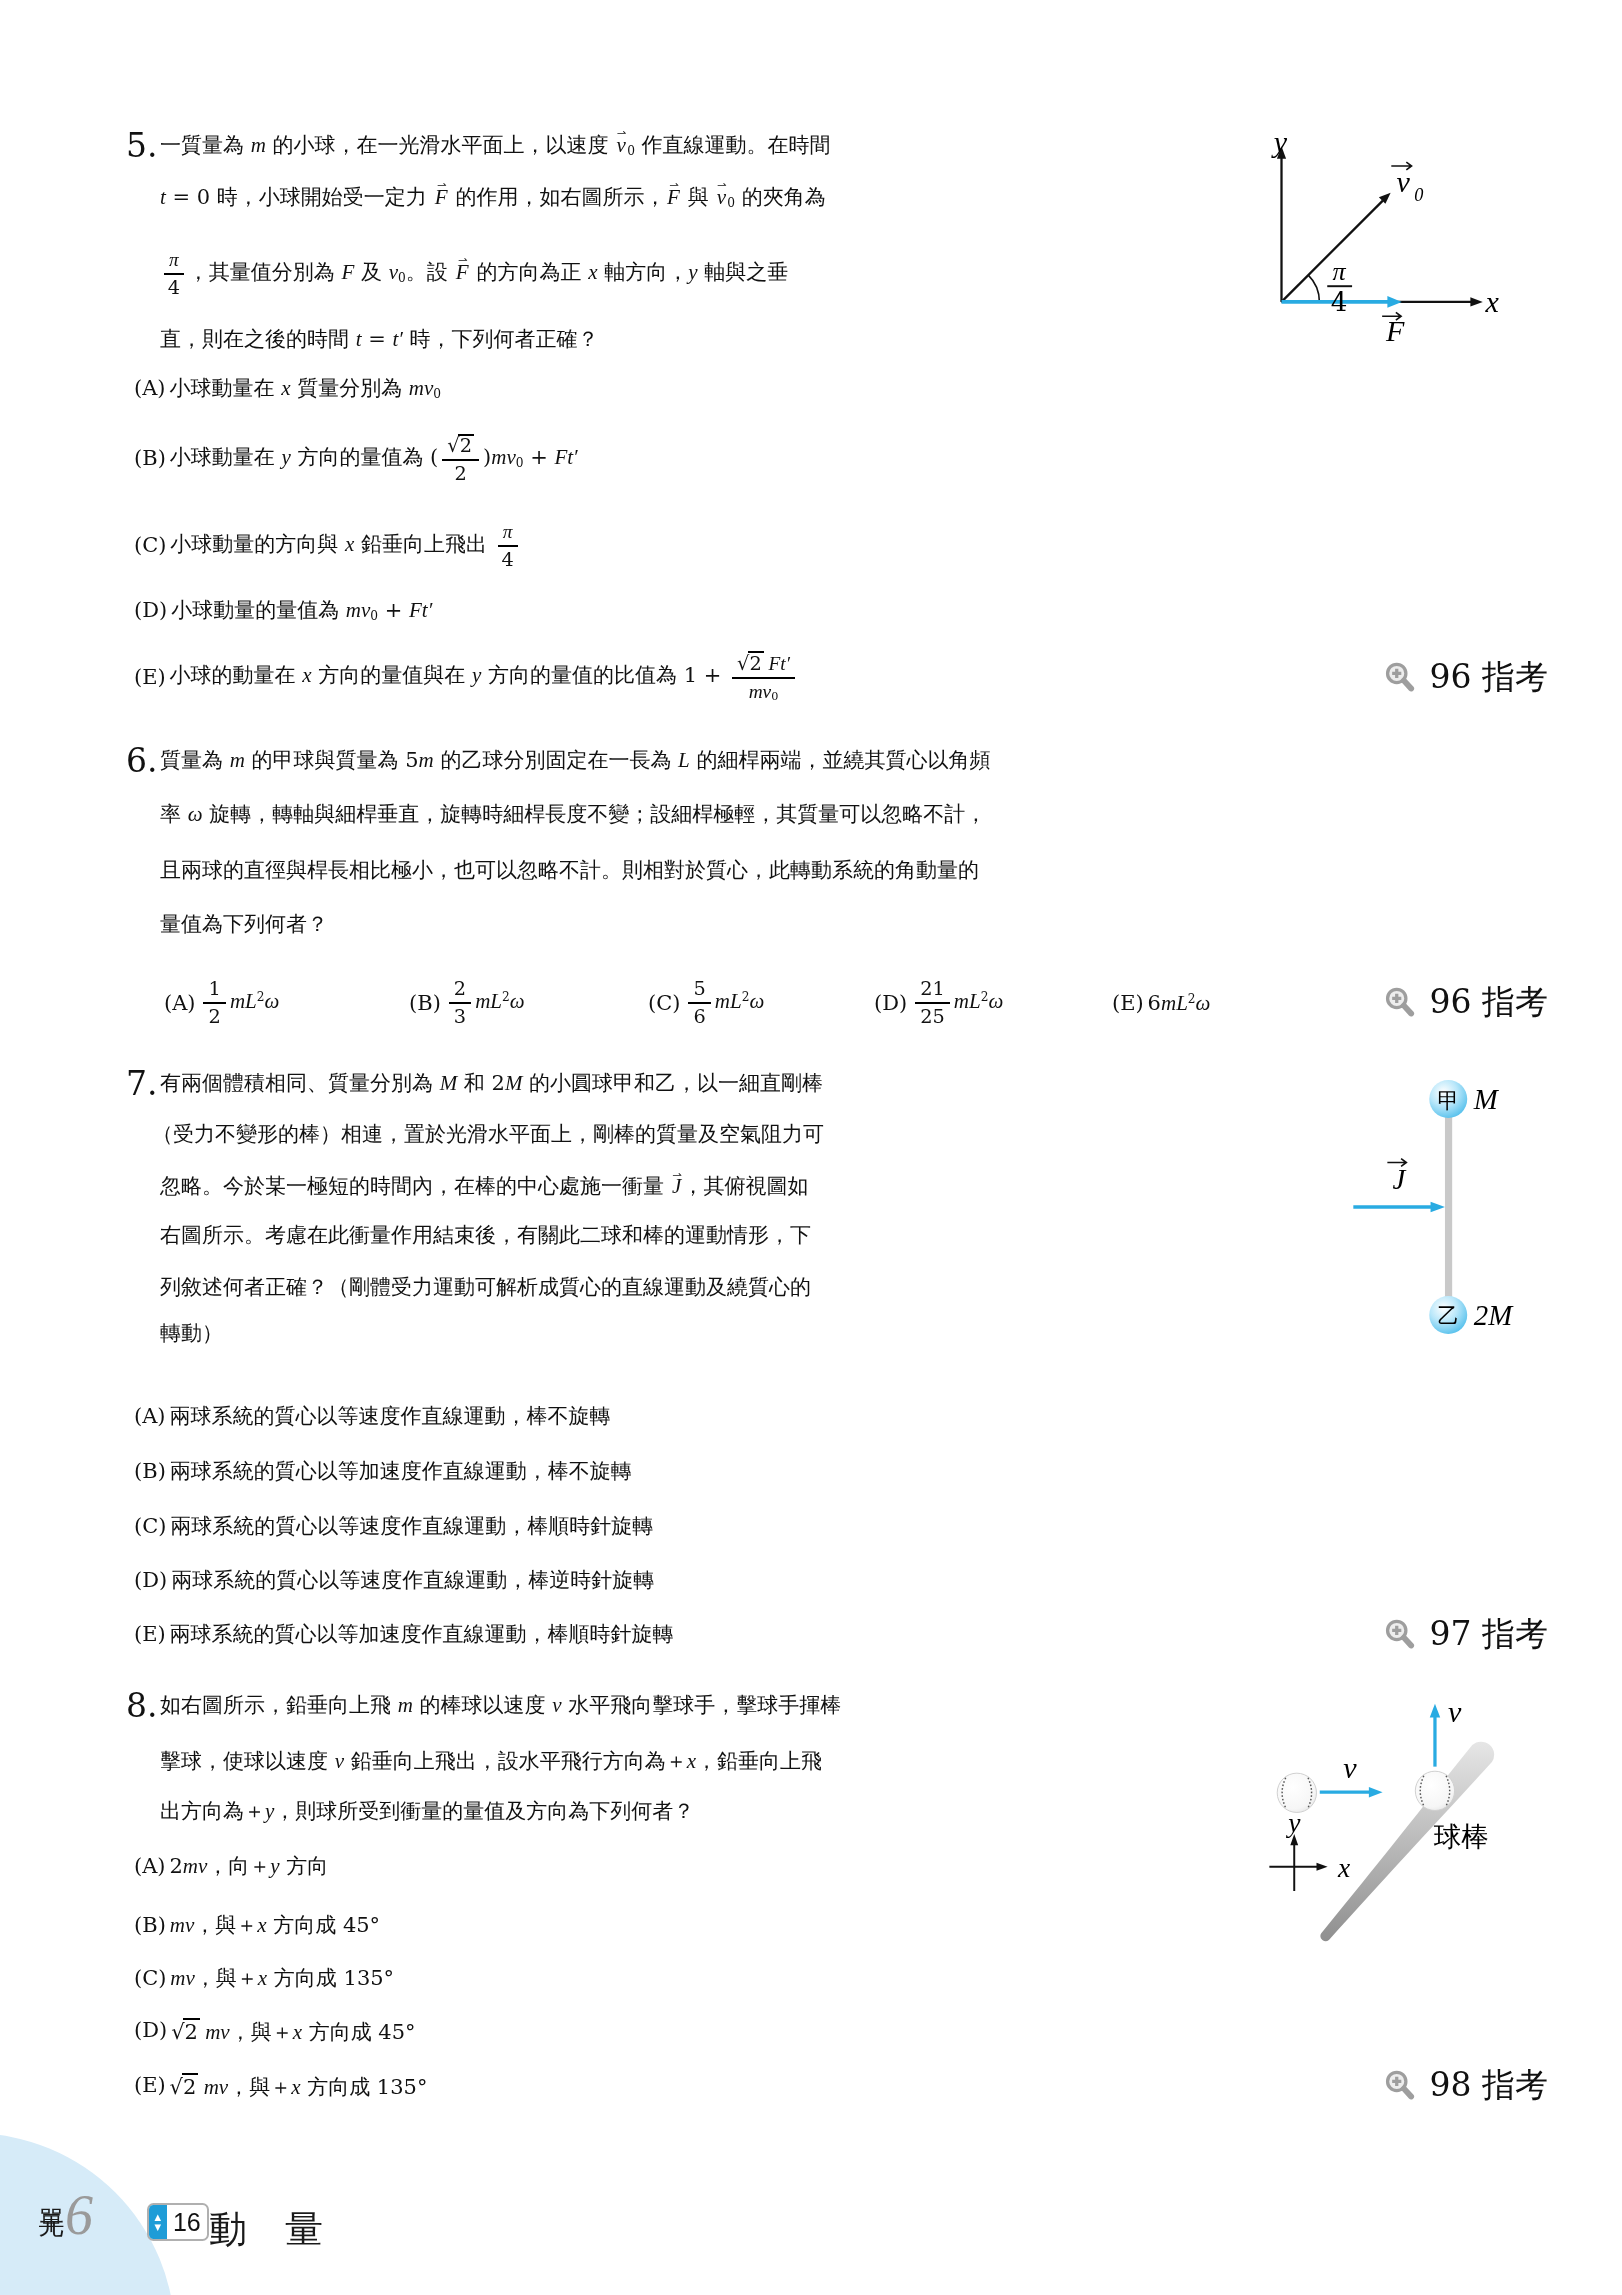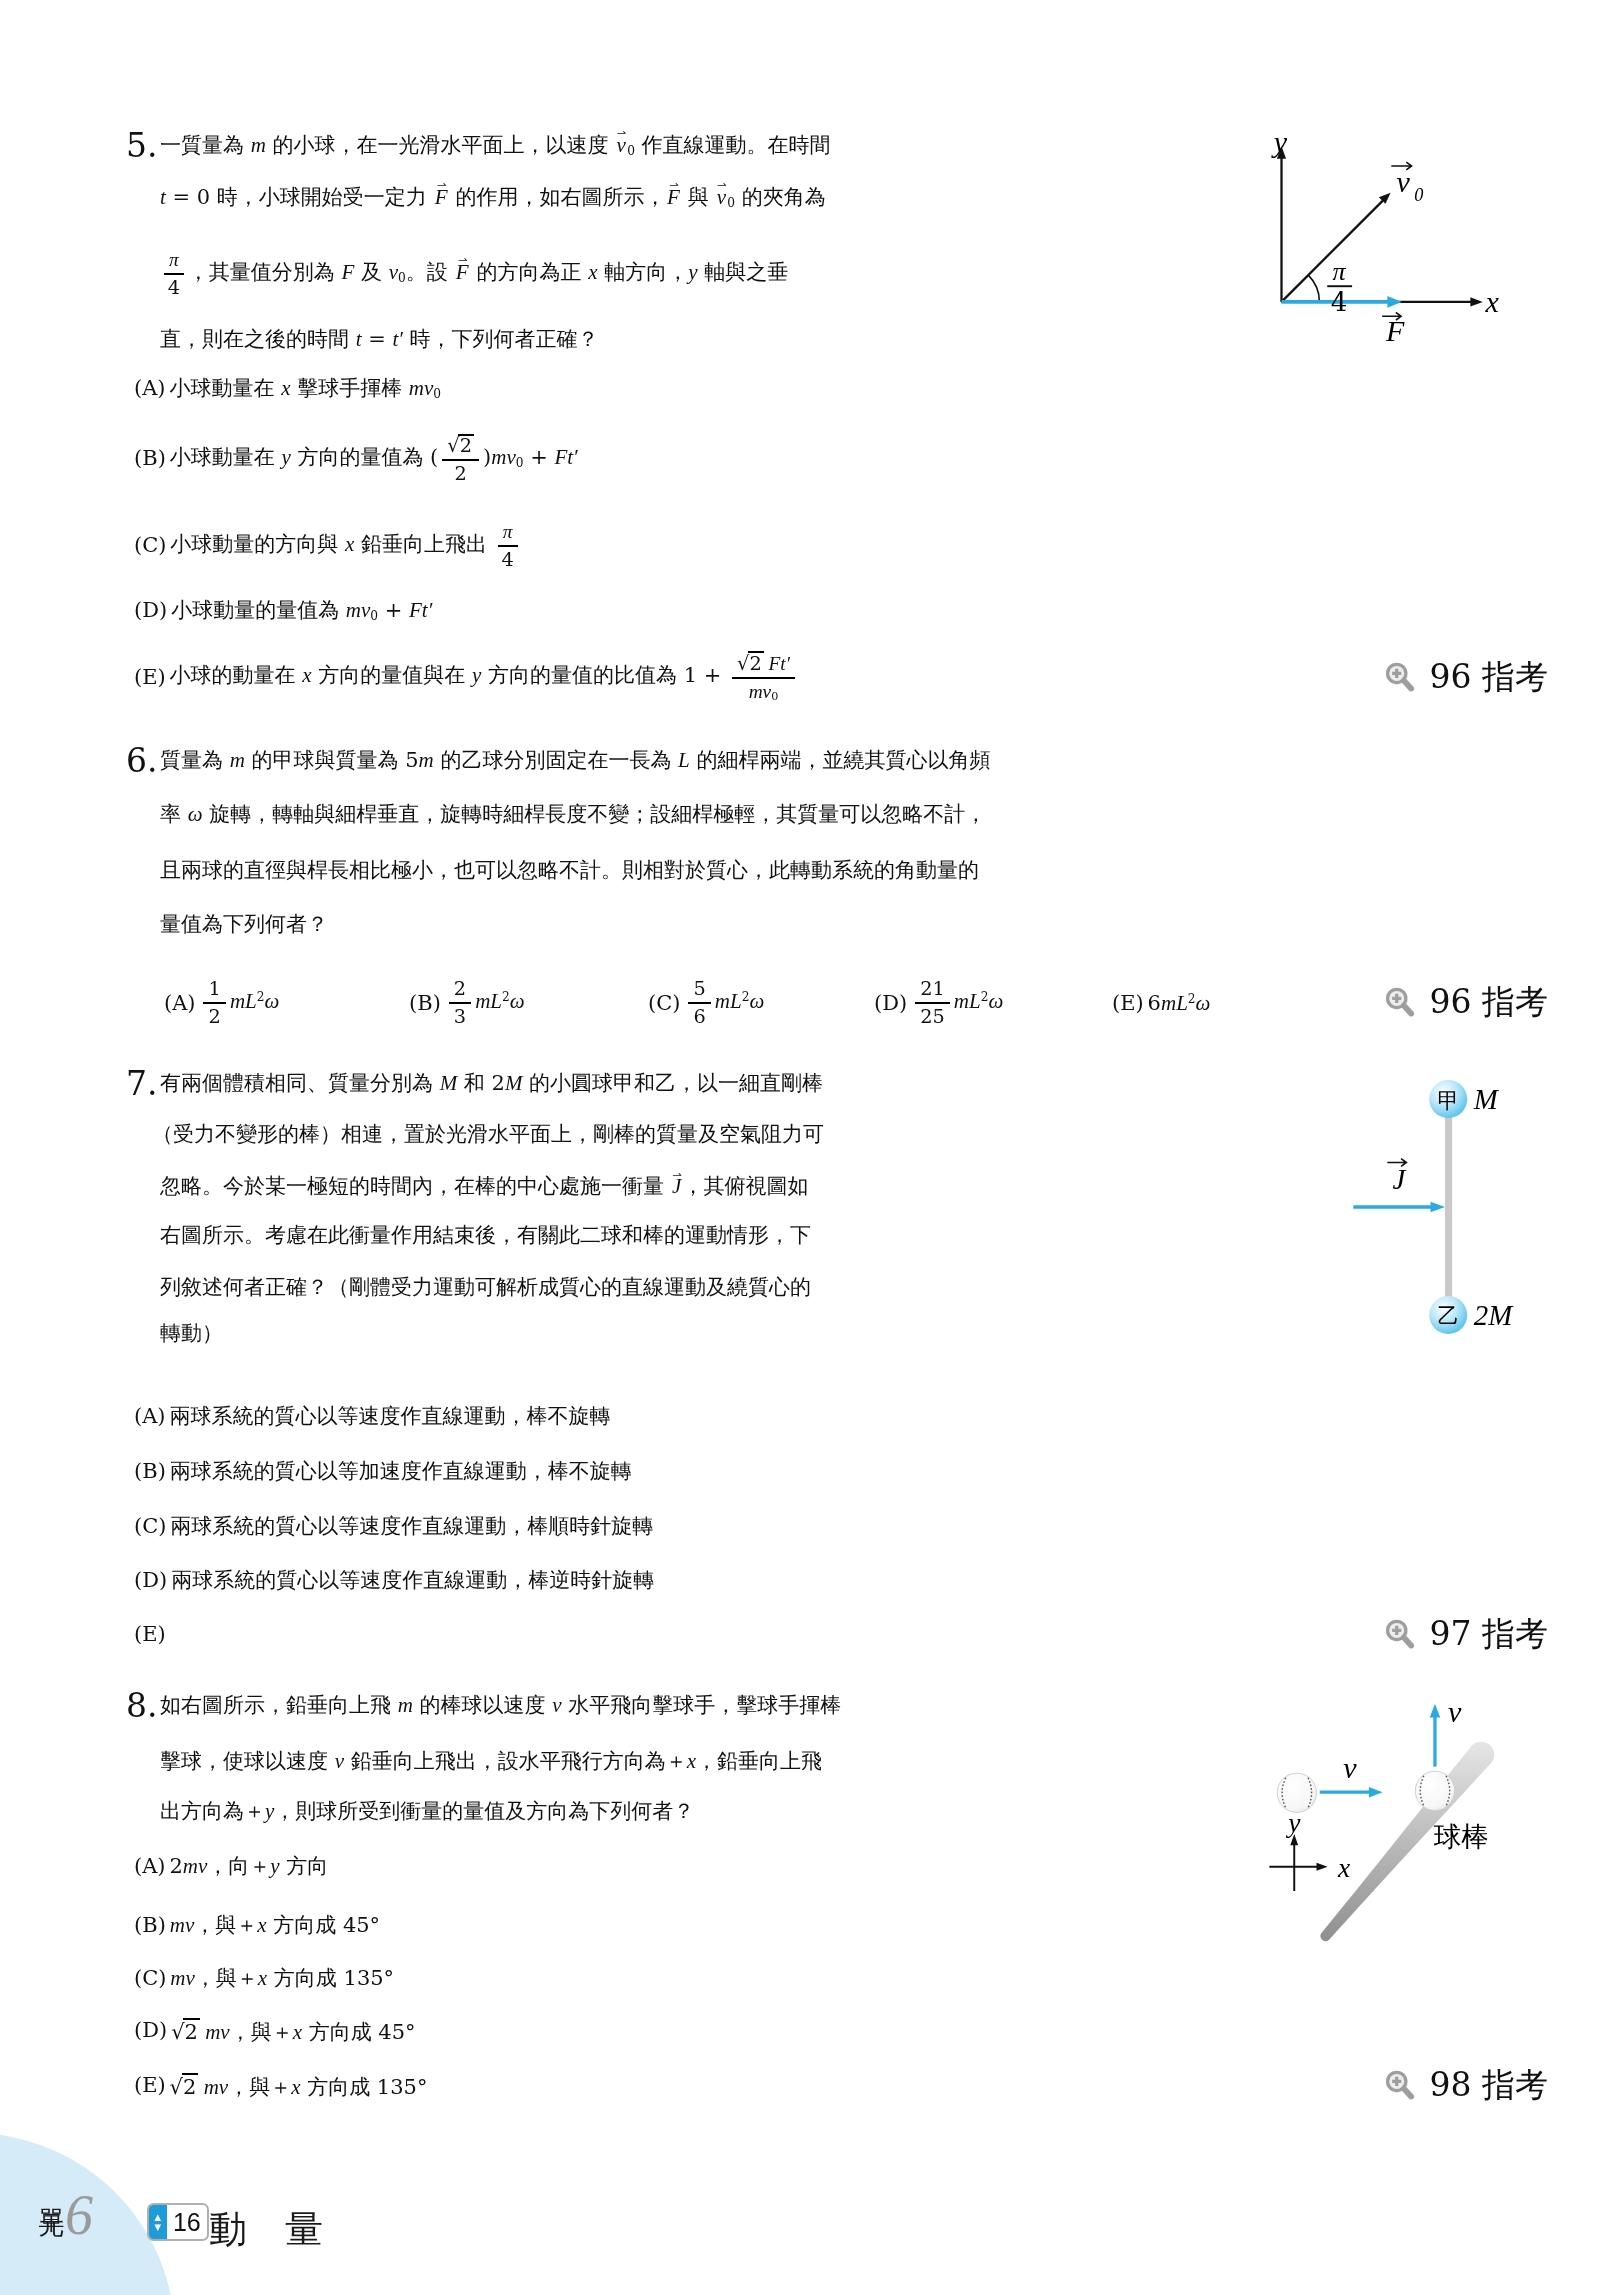--- a/index.html
+++ b/index.html
@@ -55,21 +55,21 @@
 <body>
 
 <div class="page">
 
   <div class="qnum" style="left:126px;top:116px">5.</div>
   <div class="line" style="left:160px;top:116px"><span class="segline"><span class="cn">一質量為 </span><span class="it">m</span><span class="cn"> 的小球，在一光滑水平面上，以速度 </span><span class="vec">v</span><span class="sb">0</span><span class="cn"> 作直線運動。在時間</span></span></div>
   <div class="line" style="left:160px;top:168px"><span class="segline"><span class="it">t</span><span class="cn"> = 0 時，小球開始受一定力 </span><span class="vec">F</span><span class="cn"> 的作用，如右圖所示，</span><span class="vec">F</span><span class="cn"> 與 </span><span class="vec">v</span><span class="sb">0</span><span class="cn"> 的夾角為</span></span></div>
   <div class="line h120" style="left:160px;top:234px"><span class="segline"><span class="frac"><span class="num"><span class="it">π</span></span><span class="den"><span class="cn">4</span></span></span><span class="cn">，其量值分別為 </span><span class="it">F</span><span class="cn"> 及 </span><span class="it">v</span><span class="sb">0</span><span class="cn">。設 </span><span class="vec">F</span><span class="cn"> 的方向為正 </span><span class="it">x</span><span class="cn"> 軸方向，</span><span class="it">y</span><span class="cn"> 軸與之垂</span></span></div>
   <div class="line" style="left:160px;top:310px"><span class="segline"><span class="cn">直，則在之後的時間 </span><span class="it">t</span><span class="cn"> = </span><span class="it">t′</span><span class="cn"> 時，下列何者正確？</span></span></div>
 
-  <div class="line" style="left:134px;top:359px"><span class="optlab">(A)</span><span class="segline"><span class="cn">小球動量在 </span><span class="it">x</span><span class="cn"> 擊球手揮棒 </span><span class="it">mv</span><span class="sb">0</span></span></div>
+  <div class="line" style="left:134px;top:359px"><span class="optlab">(A)</span><span class="segline"><span class="cn">小球動量在 </span><span class="it">x</span><span class="cn"> 質量分別為 </span><span class="it">mv</span><span class="sb">0</span></span></div>
   <div class="line h130" style="left:134px;top:416px"><span class="optlab">(B)</span><span class="segline"><span class="cn">小球動量在 </span><span class="it">y</span><span class="cn"> 方向的量值為 (</span><span class="frac"><span class="num"><span class="sqrt"><span class="rsign">√</span><span class="rad"><span class="cn">2</span></span></span></span><span class="den"><span class="cn">2</span></span></span><span class="cn">)</span><span class="it">mv</span><span class="sb">0</span><span class="cn"> + </span><span class="it">Ft′</span></span></div>
   <div class="line h120" style="left:134px;top:506px"><span class="optlab">(C)</span><span class="segline"><span class="cn">小球動量的方向與 </span><span class="it">x</span><span class="cn"> 鉛垂向上飛出 </span><span class="frac"><span class="num"><span class="it">π</span></span><span class="den"><span class="cn">4</span></span></span></span></div>
   <div class="line" style="left:134px;top:581px"><span class="optlab">(D)</span><span class="segline"><span class="cn">小球動量的量值為 </span><span class="it">mv</span><span class="sb">0</span><span class="cn"> + </span><span class="it">Ft′</span></span></div>
   <div class="line h150" style="left:134px;top:628px"><span class="optlab">(E)</span><span class="segline"><span class="cn">小球的動量在 </span><span class="it">x</span><span class="cn"> 方向的量值與在 </span><span class="it">y</span><span class="cn"> 方向的量值的比值為 1 + </span><span class="frac"><span class="num"><span class="sqrt"><span class="rsign">√</span><span class="rad"><span class="cn">2</span></span></span><span class="it"> Ft′</span></span><span class="den"><span class="it">mv</span><span class="sb">0</span></span></span></span></div>
 
   <div class="tag" style="top:660px">
     <svg width="34" height="34" viewBox="0 0 52 52">
       <circle cx="21" cy="19" r="14" fill="#ededed" stroke="#9e9e9e" stroke-width="5"></circle>
       <path d="M21 12 V26 M14 19 H28" stroke="#9e9e9e" stroke-width="5"></path>
       <line x1="32" y1="30" x2="43" y2="42" stroke="#9e9e9e" stroke-width="9" stroke-linecap="round"></line>
@@ -125,21 +125,21 @@
   <div class="line" style="left:152px;top:1105px"><span class="segline"><span class="cn">（受力不變形的棒）相連，置於光滑水平面上，剛棒的質量及空氣阻力可</span></span></div>
   <div class="line" style="left:160px;top:1157px"><span class="segline"><span class="cn">忽略。今於某一極短的時間內，在棒的中心處施一衝量 </span><span class="vec">J</span><span class="cn">，其俯視圖如</span></span></div>
   <div class="line" style="left:160px;top:1258px"><span class="segline"><span class="cn">列敘述何者正確？（剛體受力運動可解析成質心的直線運動及繞質心的</span></span></div>
   <div class="line" style="left:160px;top:1206px"><span class="segline"><span class="cn">右圖所示。考慮在此衝量作用結束後，有關此二球和棒的運動情形，下</span></span></div>
   <div class="line" style="left:160px;top:1304px"><span class="segline"><span class="cn">轉動）</span></span></div>
 
   <div class="line" style="left:134px;top:1387px"><span class="optlab">(A)</span><span class="segline"><span class="cn">兩球系統的質心以等速度作直線運動，棒不旋轉</span></span></div>
   <div class="line" style="left:134px;top:1442px"><span class="optlab">(B)</span><span class="segline"><span class="cn">兩球系統的質心以等加速度作直線運動，棒不旋轉</span></span></div>
   <div class="line" style="left:134px;top:1497px"><span class="optlab">(C)</span><span class="segline"><span class="cn">兩球系統的質心以等速度作直線運動，棒順時針旋轉</span></span></div>
   <div class="line" style="left:134px;top:1551px"><span class="optlab">(D)</span><span class="segline"><span class="cn">兩球系統的質心以等速度作直線運動，棒逆時針旋轉</span></span></div>
-  <div class="line" style="left:134px;top:1605px"><span class="optlab">(E)</span></div>
+  <div class="line" style="left:134px;top:1605px"><span class="optlab">(E)</span><span class="segline"><span class="cn">兩球系統的質心以等加速度作直線運動，棒順時針旋轉</span></span></div>
 
   <div class="tag" style="top:1617px">
     <svg width="34" height="34" viewBox="0 0 52 52">
       <circle cx="21" cy="19" r="14" fill="#ededed" stroke="#9e9e9e" stroke-width="5"></circle>
       <path d="M21 12 V26 M14 19 H28" stroke="#9e9e9e" stroke-width="5"></path>
       <line x1="32" y1="30" x2="43" y2="42" stroke="#9e9e9e" stroke-width="9" stroke-linecap="round"></line>
     </svg>
     <span>97 指考</span>
   </div>
 

